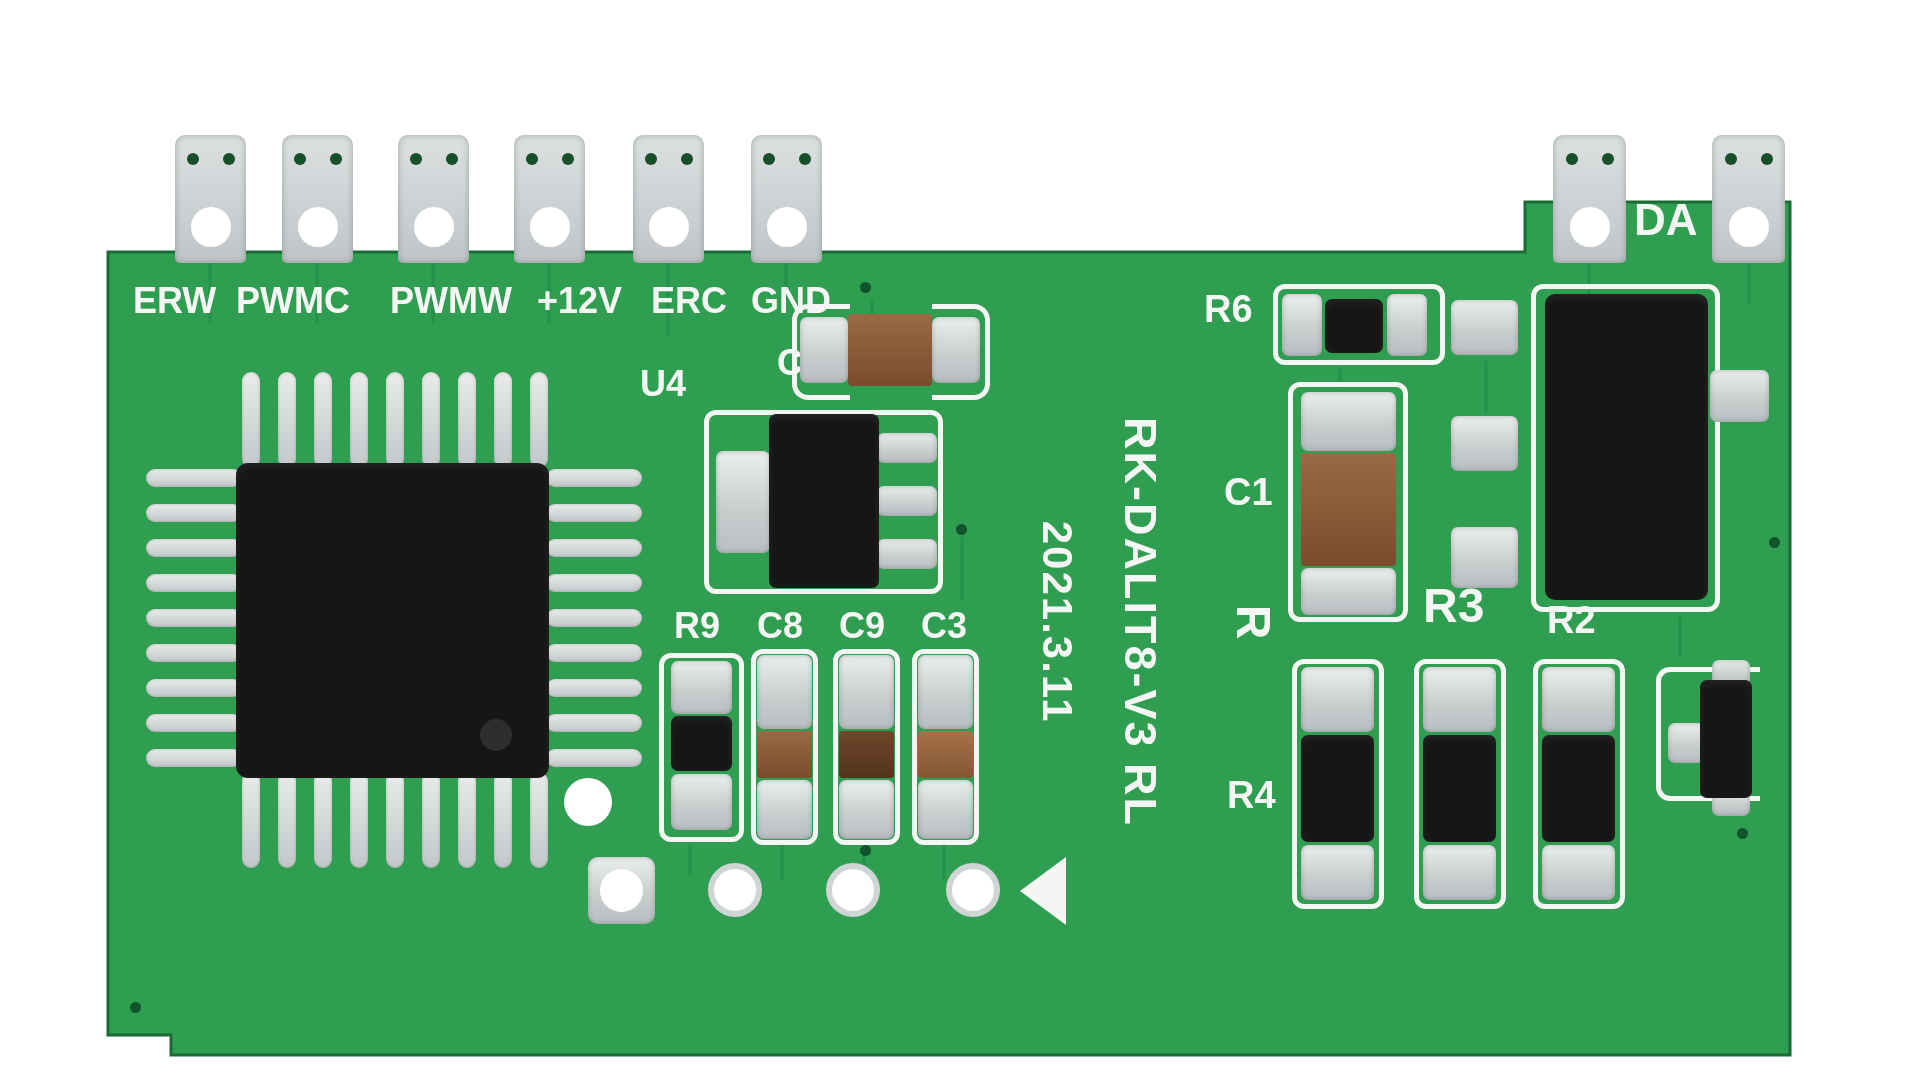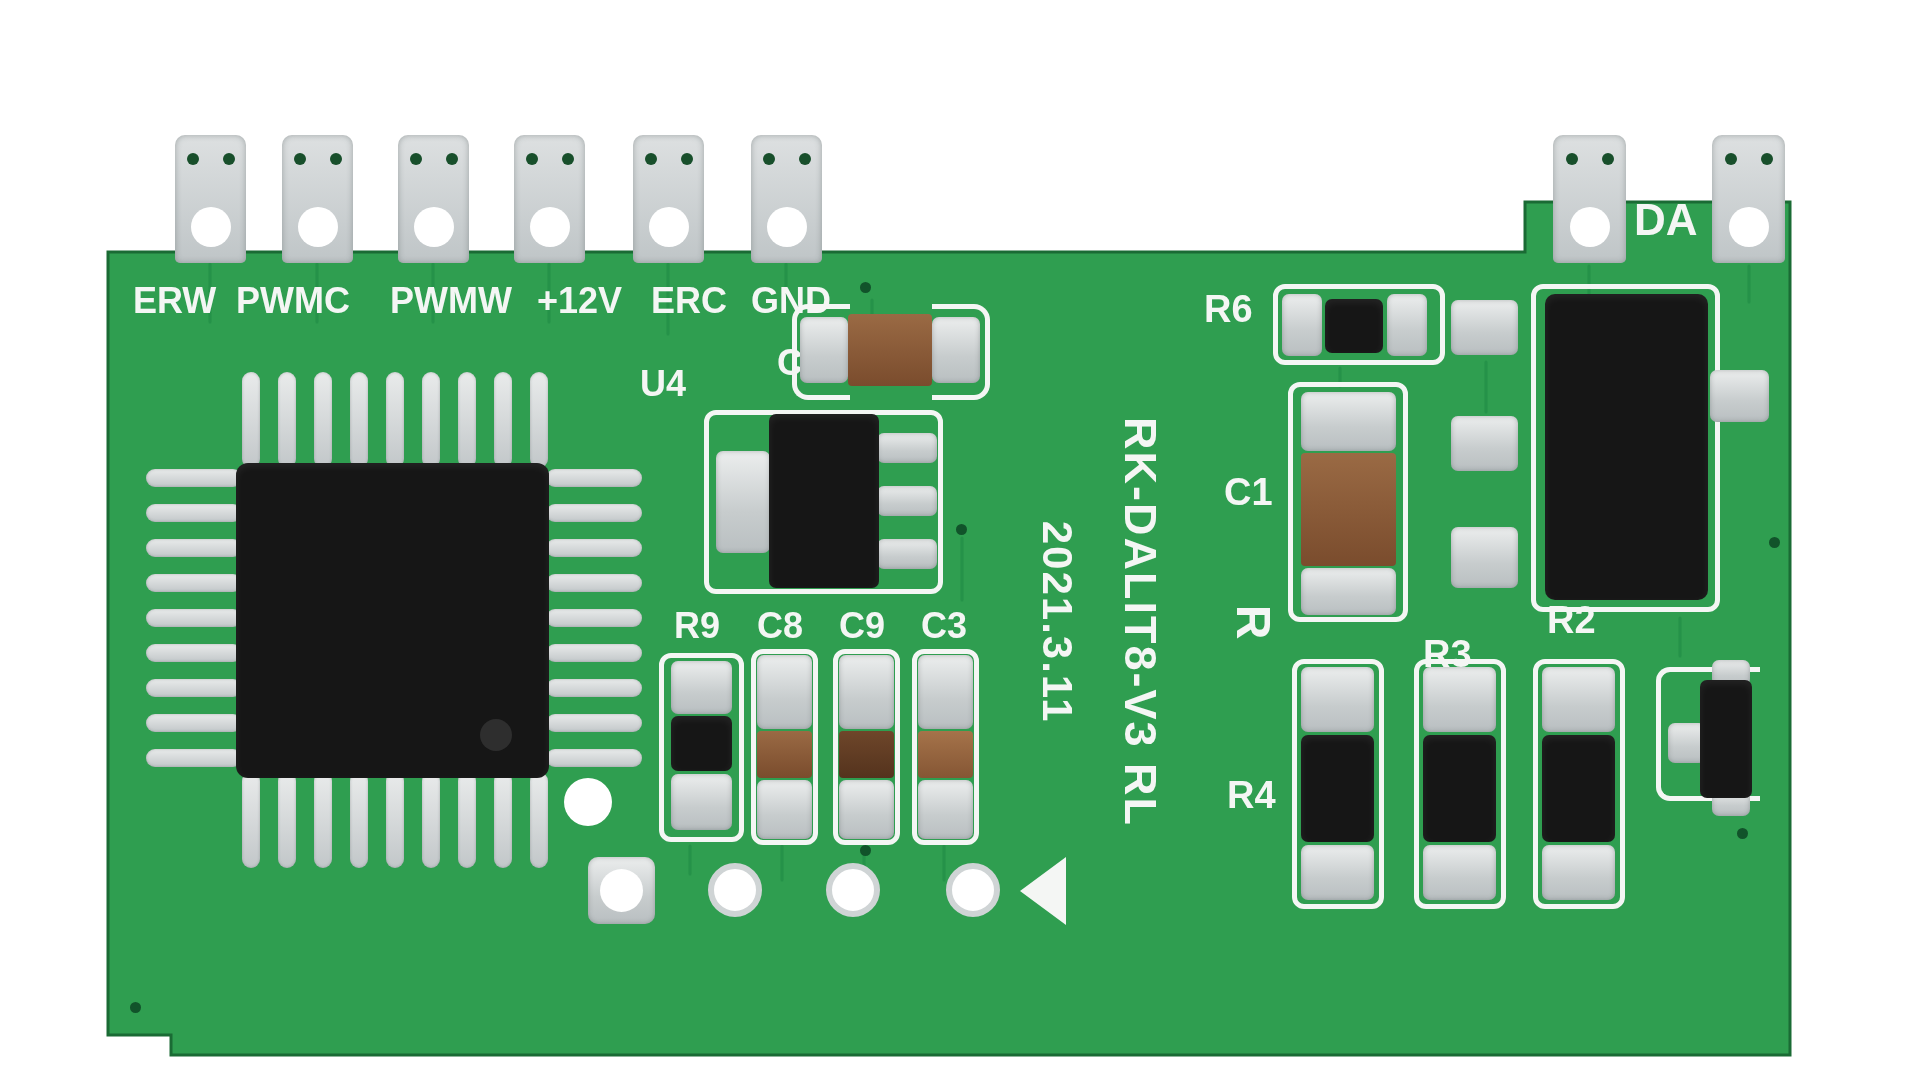--- a/index.html
+++ b/index.html
@@ -183,21 +183,21 @@
   <div class="pad" style="left:1710px;top:370px;width:59px;height:52px"></div>
   <div class="blk" style="left:1545px;top:294px;width:163px;height:306px;border-radius:10px"></div>
 
   <span class="label" style="left:1224px;top:473px;font-size:38px">C1</span>
   <div class="silk" style="left:1288px;top:382px;width:120px;height:240px"></div>
   <div class="pad" style="left:1301px;top:392px;width:95px;height:59px"></div>
   <div class="brown" style="left:1301px;top:453px;width:95px;height:113px"></div>
   <div class="pad" style="left:1301px;top:568px;width:95px;height:47px"></div>
   <div class="rot" style="left:1227px;top:597px;width:52px;height:52px;line-height:52px;font-size:48px">R</div>
 
-  <span class="label" style="left:1423px;top:635px;font-size:38px">R3</span>
+  <span class="label" style="left:1423px;top:582px;font-size:48px">R3</span>
   <span class="label" style="left:1547px;top:601px;font-size:38px">R2</span>
   <span class="label" style="left:1227px;top:776px;font-size:38px">R4</span>
 
   <div class="silk" style="left:1292px;top:659px;width:92px;height:250px"></div>
   <div class="pad" style="left:1301px;top:667px;width:73px;height:65px"></div>
   <div class="blk" style="left:1301px;top:735px;width:73px;height:107px"></div>
   <div class="pad" style="left:1301px;top:845px;width:73px;height:55px"></div>
 
   <div class="silk" style="left:1414px;top:659px;width:92px;height:250px"></div>
   <div class="pad" style="left:1423px;top:667px;width:73px;height:65px"></div>

